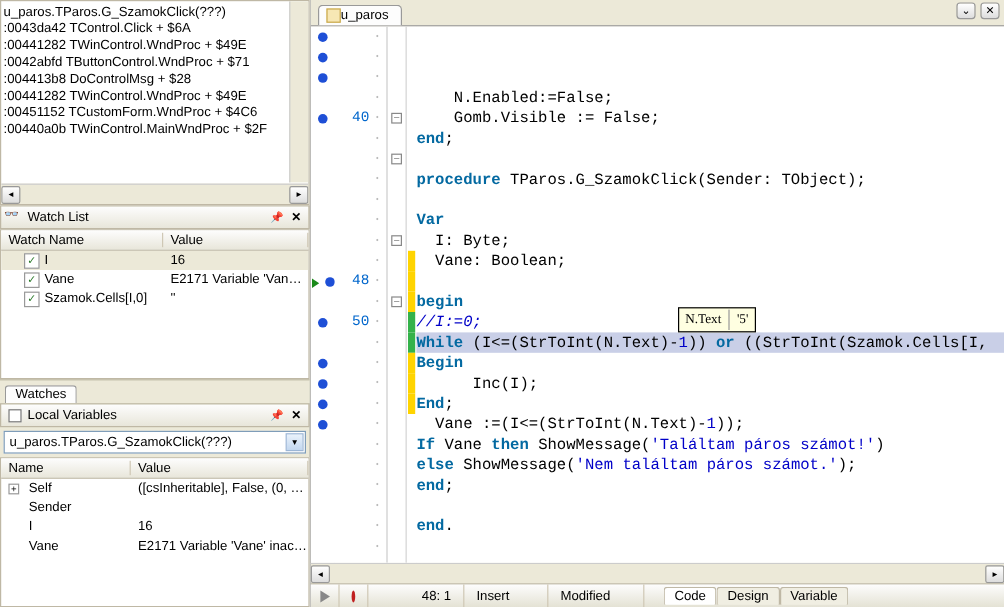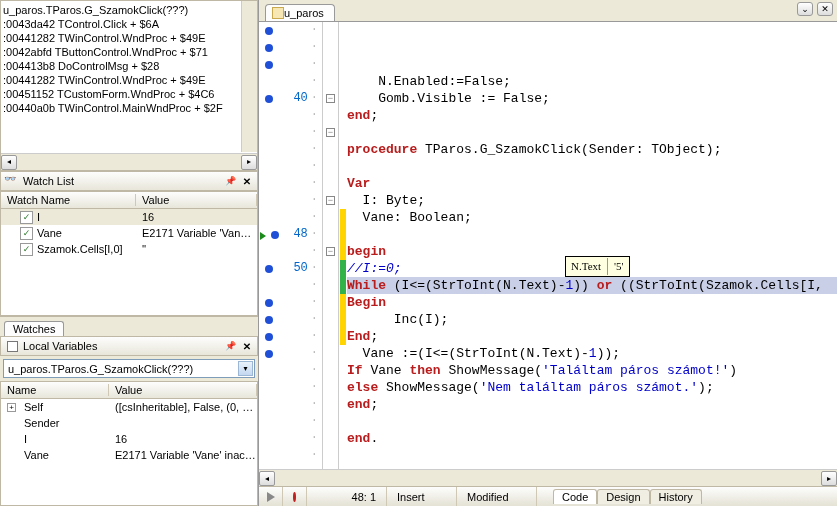--- a/index.html
+++ b/index.html
@@ -153,21 +153,21 @@
   .mark-col .gline{height:17px;}
   .mark-yellow{background:#ffd400;width:6px;height:17px;margin-left:1px;}
   .mark-green{background:#34b24a;width:6px;height:17px;margin-left:1px;}
   .code-area {
     flex:1;background:#fff;font-family:"Courier New",monospace;
     font-size:13px;line-height:17px;white-space:pre;position:relative;
     color:#000;
   }
   .cline{height:17px;display:flex;align-items:center;}
   .cline.exec{background:#c9cfe7;}
-  .kw{color:#b91c1c;font-weight:bold;}
+  .kw{color:#0369a1;font-weight:bold;}
   .str{color:#0000c8;}
   .cmt{color:#0000c8;font-style:italic;}
   .num{color:#0000c8;}
   .hint {
     position:absolute;background:#ffffe1;border:1px solid #000;
     padding:1px 5px;font-family:Tahoma;font-size:11px;
     left:218px;top:234px;display:flex;gap:6px;
   }
   .hint .sep{border-left:1px solid #999;}
   .arrow-icon{
@@ -553,17 +553,17 @@
     <div class="cell" style="width:24px;justify-content:center">
         <span class="rec-dot"></span>
       </div>
     <div class="cell" style="width:80px;justify-content:flex-end">48:  1</div>
     <div class="cell" style="width:70px">Insert</div>
     <div class="cell" style="width:80px">Modified</div>
     <div class="cell" style="flex:1;border-right:none">
       <div class="status-tabs" id="status-tabs">
           <div class="t active">Code</div>
           <div class="t">Design</div>
-          <div class="t">History</div>
+          <div class="t">Variable</div>
         </div>
     </div>
   </div>
 </div>
 
 </body></html>

